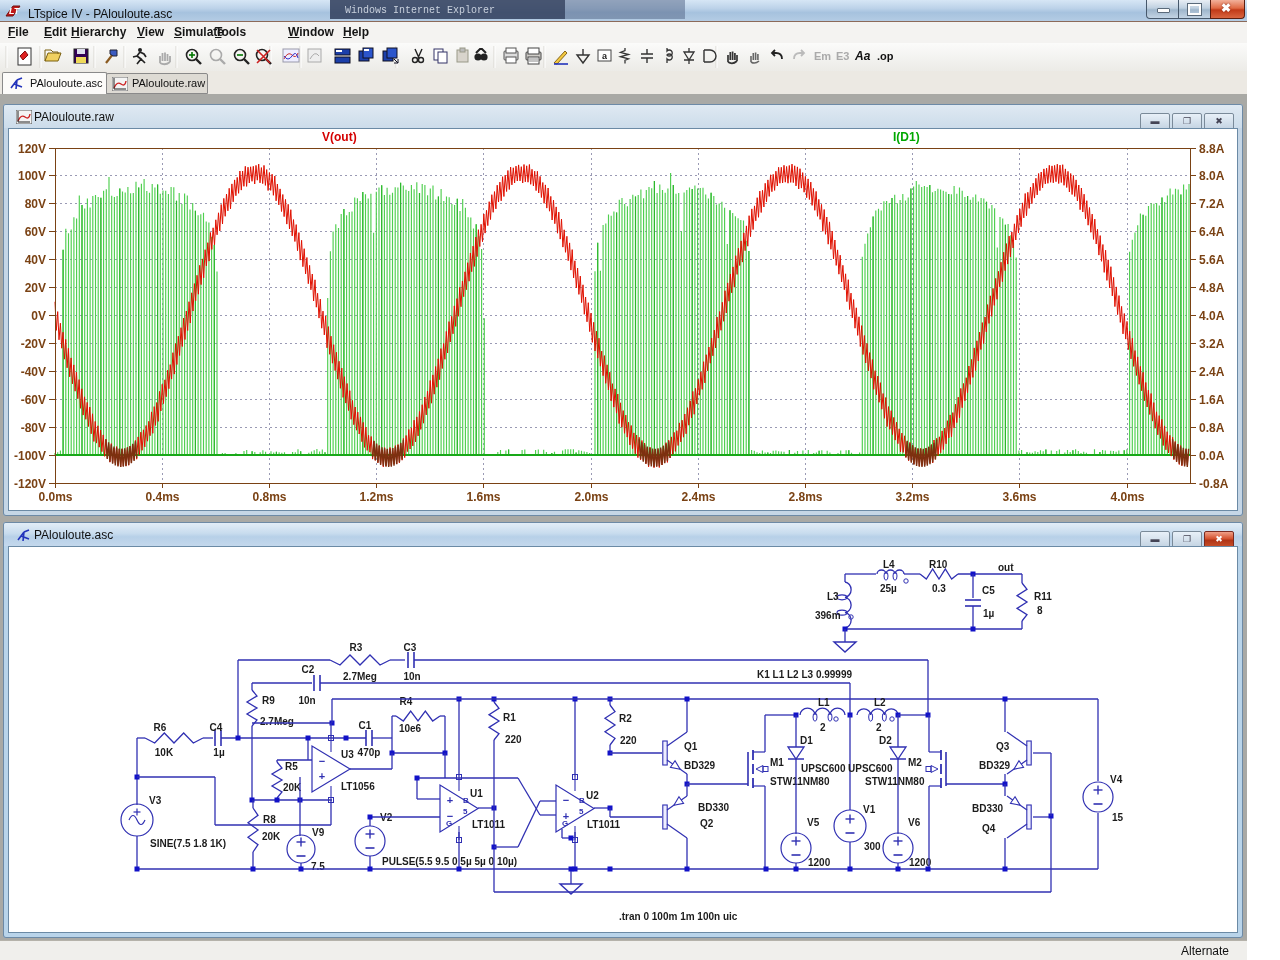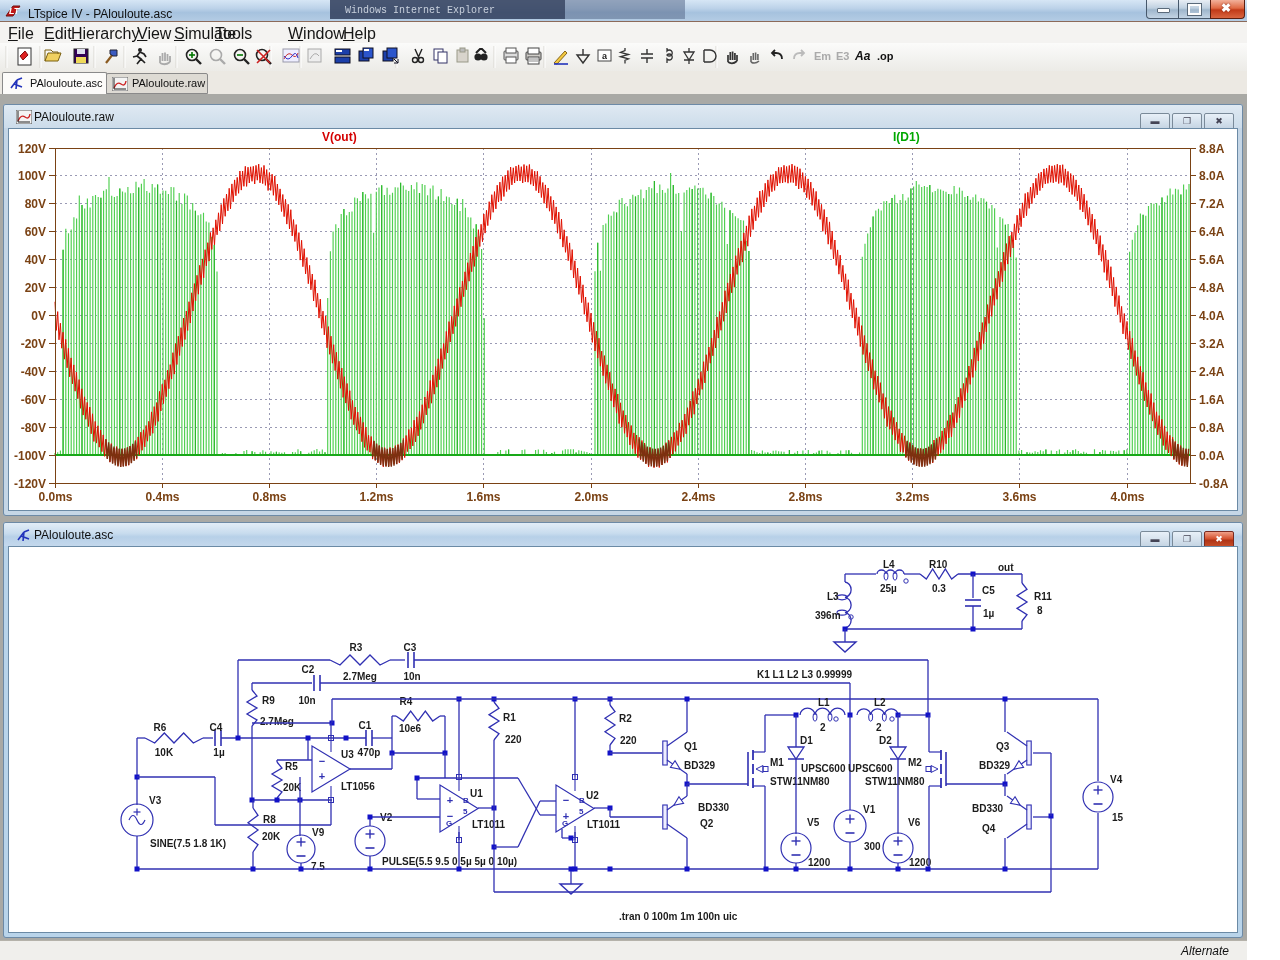--- a/index.html
+++ b/index.html
@@ -4,35 +4,35 @@
 html,body{margin:0;padding:0;width:1280px;height:960px;overflow:hidden;background:#ffffff;
  font-family:"Liberation Sans", sans-serif;}
 #app{position:absolute;left:0;top:0;width:1247px;height:960px;background:#efeeea;}
 #titlebar{position:absolute;left:0;top:0;width:1247px;height:21px;
  background:linear-gradient(180deg,#d6e6f5 0%,#bcd2e9 40%,#a6c2de 60%,#b4cce4 100%);
  border-bottom:1px solid #8b6a5a;}
 #titlestreak{position:absolute;left:330px;top:0;width:235px;height:19px;background:#33415e;opacity:.88;}
 #titlestreak2{position:absolute;left:565px;top:0;width:120px;height:19px;background:#5a6b8c;opacity:.55;}
 #titletext{position:absolute;left:28px;top:7px;font-size:12px;color:#101010;}
 #menubar{position:absolute;left:0;top:22px;width:1247px;height:21px;background:#f4f3f1;border-bottom:1px solid #d5d2ca;}
-.menu{position:absolute;top:3px;font-size:16px;color:#151515;}
+.menu{position:absolute;top:3px;font-size:12px;color:#151515;font-weight:bold;}
 .menu u{text-decoration:underline;}
 #toolbar{position:absolute;left:0;top:43px;width:1247px;height:28px;background:linear-gradient(180deg,#fbfbfa,#ecebe7);border-bottom:1px solid #c8c5bd;}
 #tabbar{position:absolute;left:0;top:71px;width:1247px;height:23px;background:#ece9e3;border-bottom:1px solid #999;}
 .tab{position:absolute;top:1px;height:21px;font-size:11px;color:#111;}
 #mdi{position:absolute;left:0;top:94px;width:1247px;height:846px;background:#a9a9a5;}
 .win{position:absolute;border-radius:3px;}
 .wtitle{position:absolute;left:1px;top:1px;right:1px;height:23px;border-radius:2px 2px 0 0;}
 .wclient{position:absolute;left:5px;top:24px;right:5px;bottom:5px;background:#ffffff;border:1px solid #6b8aa5;}
 .wtext{position:absolute;left:30px;top:5px;font-size:12px;color:#101010;}
 .wbtns{position:absolute;top:5px;height:15px;}
 .wbtn{display:inline-block;width:28px;height:15px;margin-left:2px;border:1px solid #7a8a99;border-radius:2px;
  background:linear-gradient(180deg,#e8f0f8,#c3d3e2);text-align:center;font-size:9px;line-height:14px;color:#445;}
 #statusbar{position:absolute;left:0;top:940px;width:1247px;height:20px;background:#f0efec;border-top:1px solid #b5b2aa;}
-#statustext{position:absolute;right:18px;top:3px;font-size:12px;color:#111;font-style:italic;}
+#statustext{position:absolute;right:18px;top:3px;font-size:12px;color:#111;}
 </style></head><body>
 
 <div id="app">
 <div id="titlebar">
       <div id="titlestreak"></div>
       <div id="titlestreak2"></div>
       <div style="position:absolute;left:345px;top:5px;font-size:10px;color:#c8d0dc;font-family:Liberation Mono, monospace;">Windows Internet Explorer</div>
 <svg width="20" height="16" style="position:absolute;left:5px;top:3px">
         <path d="M1 13 L8 13 L15 3 L8 3 Z" fill="#c01818" stroke="#701010"></path>
         <text x="4" y="11" font-size="9" font-weight="bold" fill="#fff" font-style="italic">LT</text>

